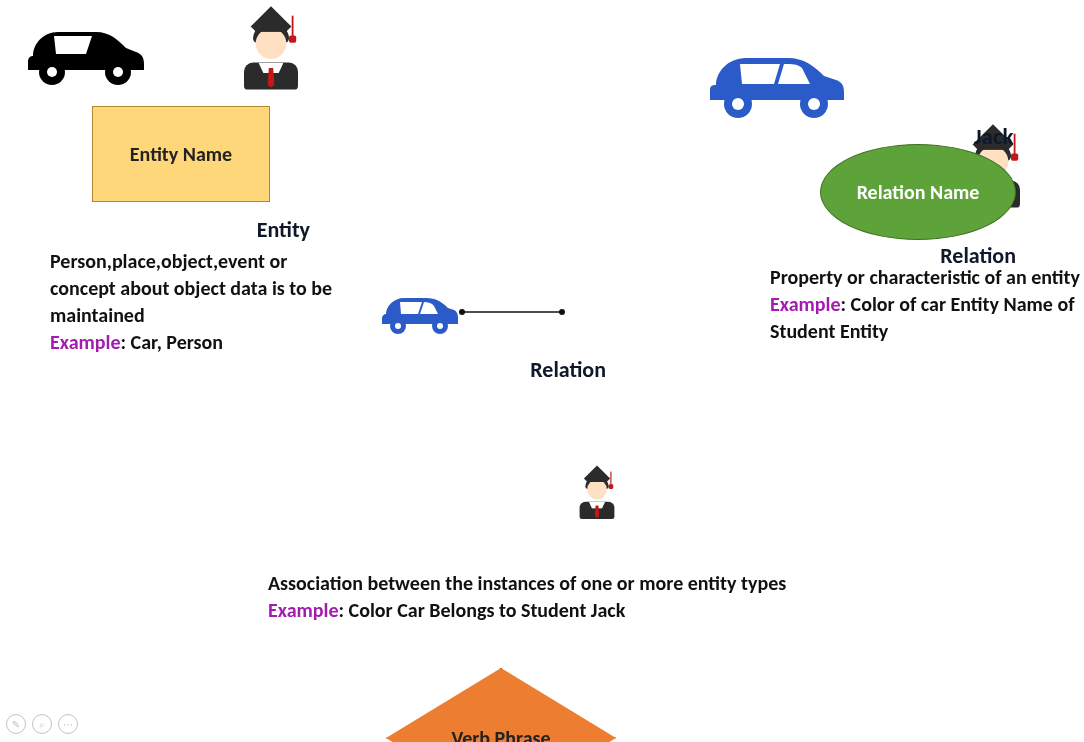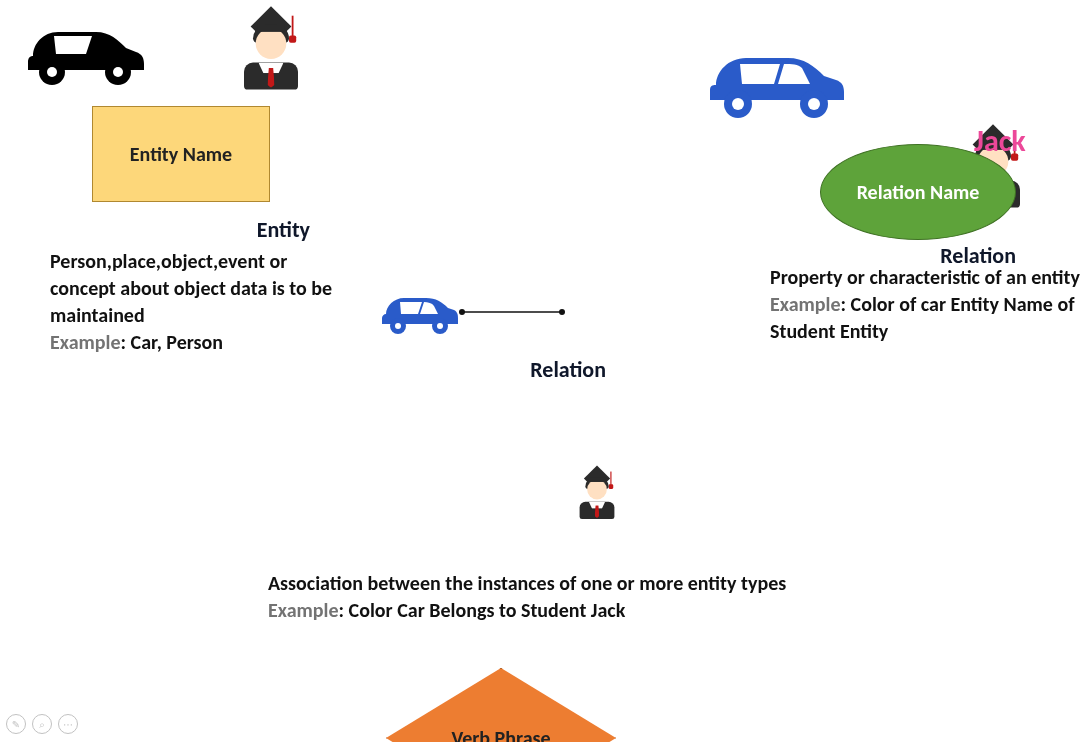--- a/index.html
+++ b/index.html
@@ -59,31 +59,31 @@
     text-align: center;
     line-height: 1.2;
   }
   .heading {
     color: #0f172a;
     font-weight: 700;
     font-size: 22px;
     text-align: right;
   }
   .jack-label {
-    color: #ec4899;
-    font-weight: 700;
-    font-size: 30px;
+    color: #0f172a;
+    font-weight: 700;
+    font-size: 23px;
   }
   .desc {
     font-size: 20px;
     font-weight: 600;
     color: #111;
     line-height: 1.35;
   }
-  .example-key { color: #737373; }
+  .example-key { color: #a21caf; }
   .footer-icons {
     position: absolute;
     left: 6px;
     bottom: 8px;
     display: flex;
     gap: 6px;
   }
   .footer-icons .fic {
     width: 20px;
     height: 20px;

